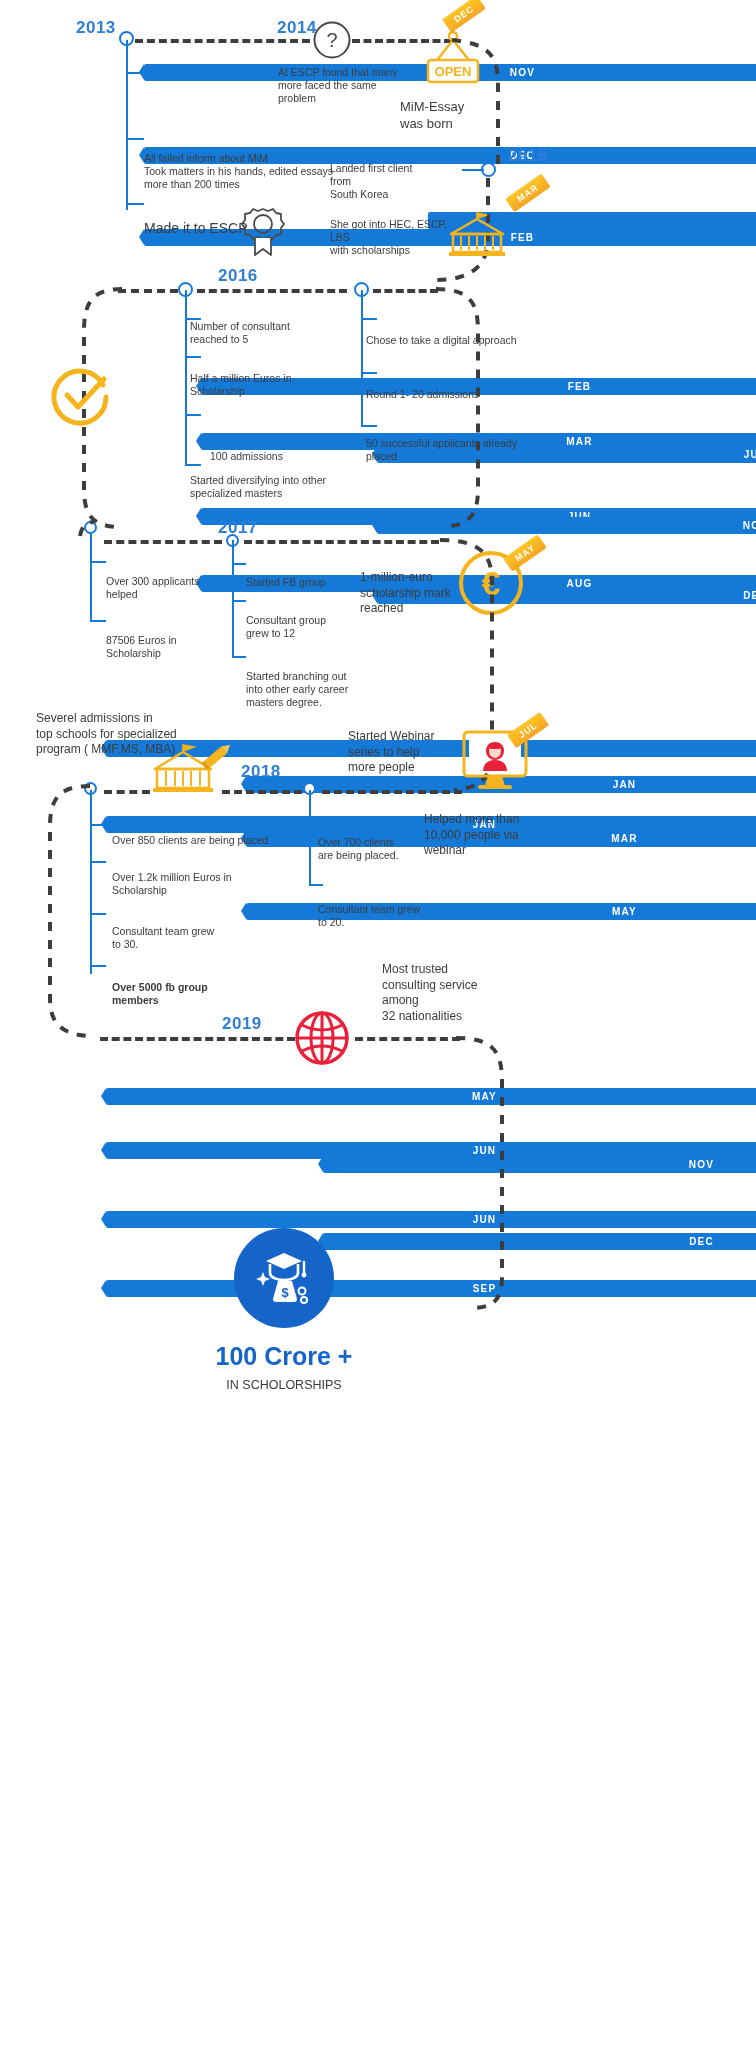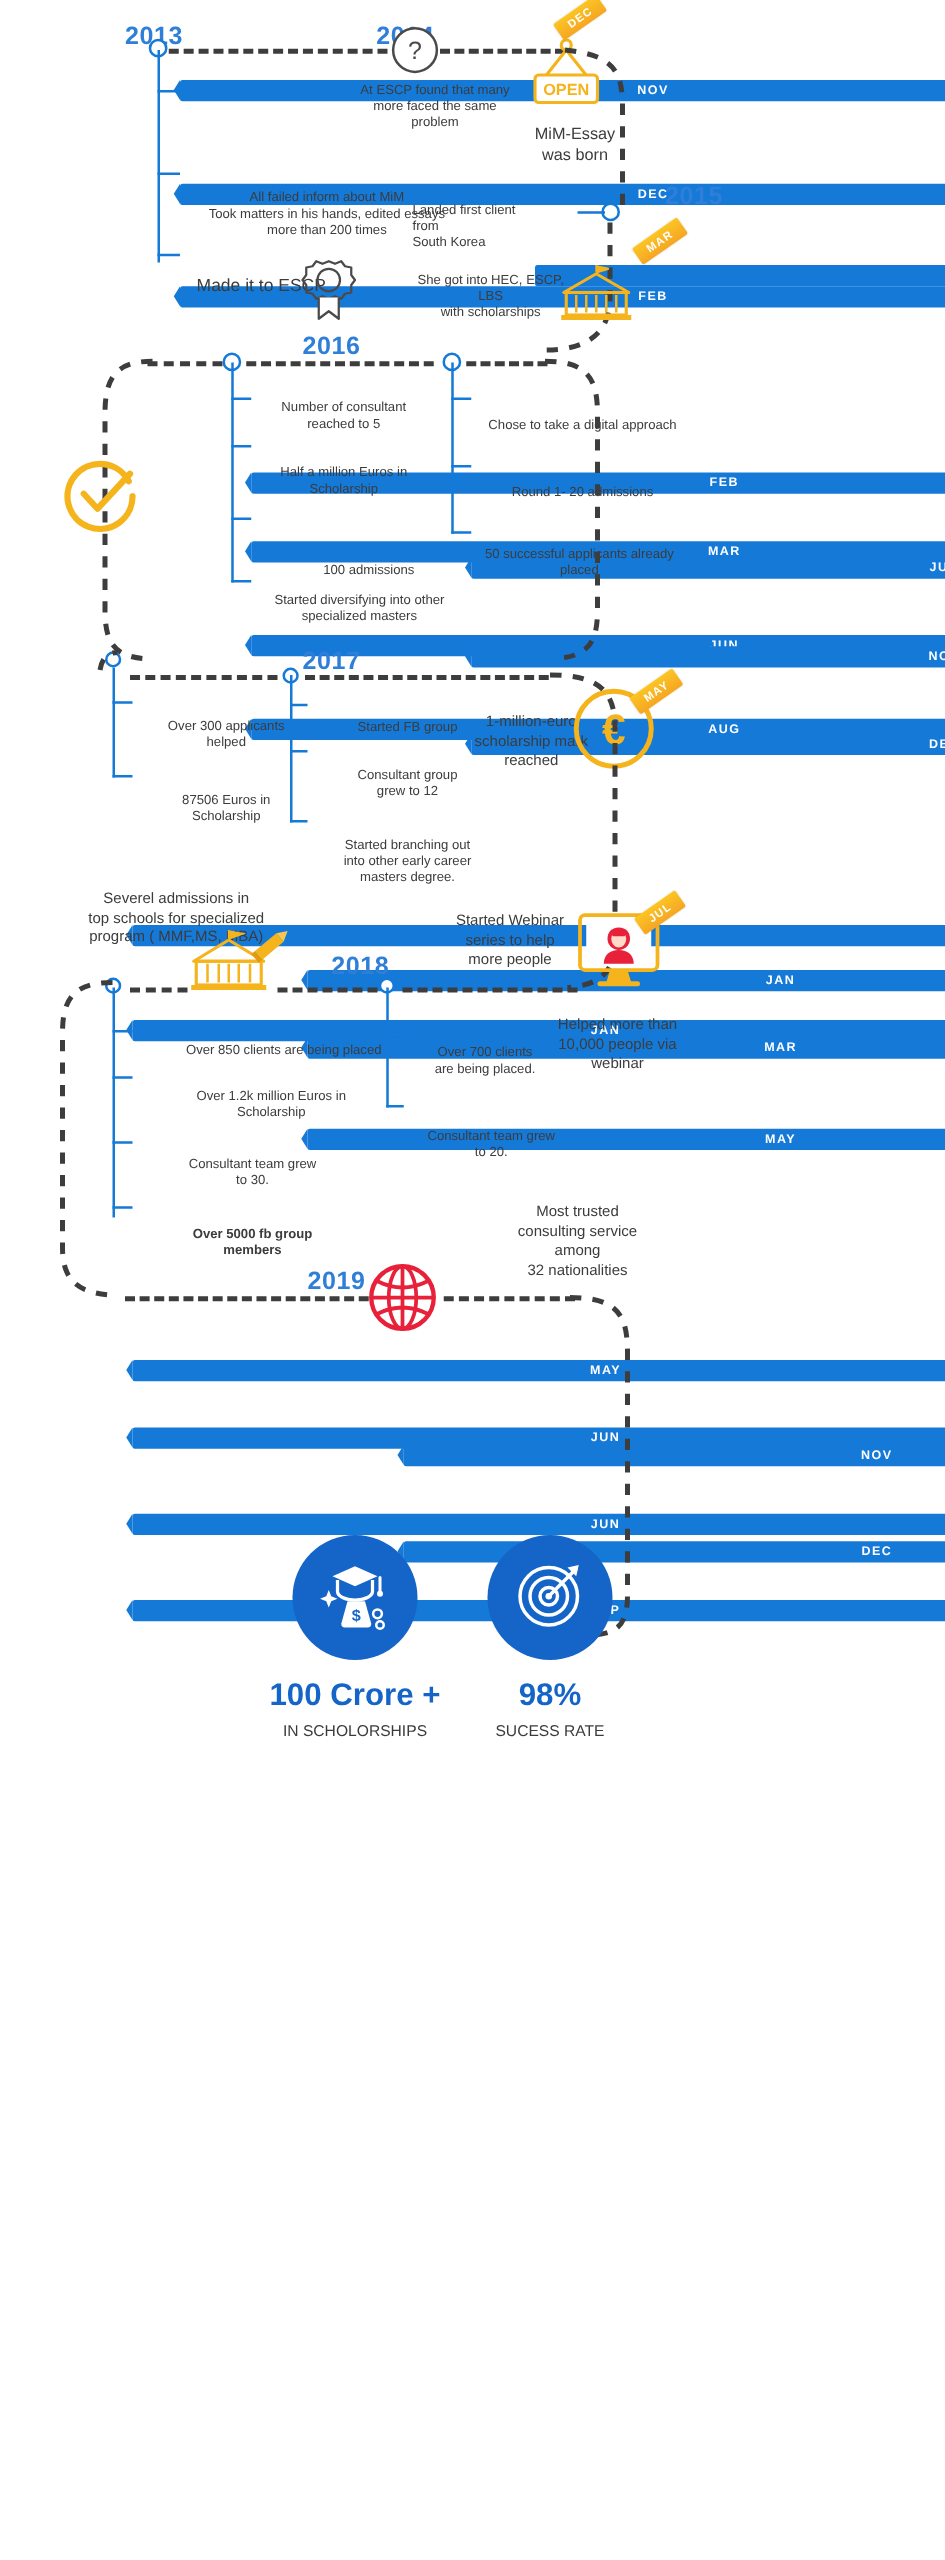--- a/index.html
+++ b/index.html
@@ -12,25 +12,24 @@
     color: #3b3b3b;
   }
   #stage { position: absolute; inset: 0; }
 
   
   .abs { position: absolute; }
 
   
   .year {
     color: #2f7ed8;
-    font-size: 20px;
+    font-size: 17px;
     font-weight: bold;
     letter-spacing: .5px;
     white-space: nowrap;
-    margin-left: 24px;
   }
 
   
   .pill {
     height: 17px;
     background: #1579d8;
     color: #ffffff;
     font-size: 10px;
     font-weight: bold;
     letter-spacing: 1.2px;
@@ -54,21 +53,20 @@
     border-bottom: 8.5px solid transparent;
     border-left: 5px solid #1579d8;
   }
 
   
   .txt {
     font-size: 10.5px;
     line-height: 13px;
     color: #3c3c3c;
     white-space: pre-line;
-    text-align: center;
   }
   .txt.big { font-size: 12px; line-height: 15.5px; }
   .txt.xbig { font-size: 13px; line-height: 17px; }
 
   
   .vline { background: #1579d8; width: 2px; }
   .hline { background: #1579d8; height: 2px; }
 
   
   .node {
@@ -445,30 +443,14 @@
           <circle cx="48" cy="44" r="3.5" fill="none" stroke="#fff" stroke-width="2"></circle>
           <circle cx="50" cy="53" r="3" fill="none" stroke="#fff" stroke-width="2"></circle>
           <path d="M9 9 l2 5 l5 2 l-5 2 l-2 5 l-2 -5 l-5 -2 l5 -2 z" fill="#fff" transform="translate(0,16)"></path>
         </svg>
       </span>
     </div>
     <div class="stat-num">100 Crore +</div>
     <div class="stat-cap">IN SCHOLORSHIPS</div>
   </div>
 
-  <div class="stat-col" style="left:360px; top:1228px;">
-    <div class="stat-circle">
-      <span>
-        <svg width="58" height="58" viewBox="0 0 58 58">
-          <circle cx="28" cy="30" r="23" fill="none" stroke="#fff" stroke-width="2.8"></circle>
-          <circle cx="28" cy="30" r="15" fill="none" stroke="#fff" stroke-width="2.8"></circle>
-          <circle cx="28" cy="30" r="7" fill="none" stroke="#fff" stroke-width="2.8"></circle>
-          <circle cx="28" cy="30" r="2.6" fill="#fff"></circle>
-          <path d="M28 30 L50 8" stroke="#fff" stroke-width="2.8" stroke-linecap="round"></path>
-          <path d="M43 7 L52 5 L50 14 Z" fill="#fff"></path>
-        </svg>
-      </span>
-    </div>
-    <div class="stat-num">98%</div>
-    <div class="stat-cap">SUCESS RATE</div>
-  </div>
 
 </div>
 
 </body></html>

